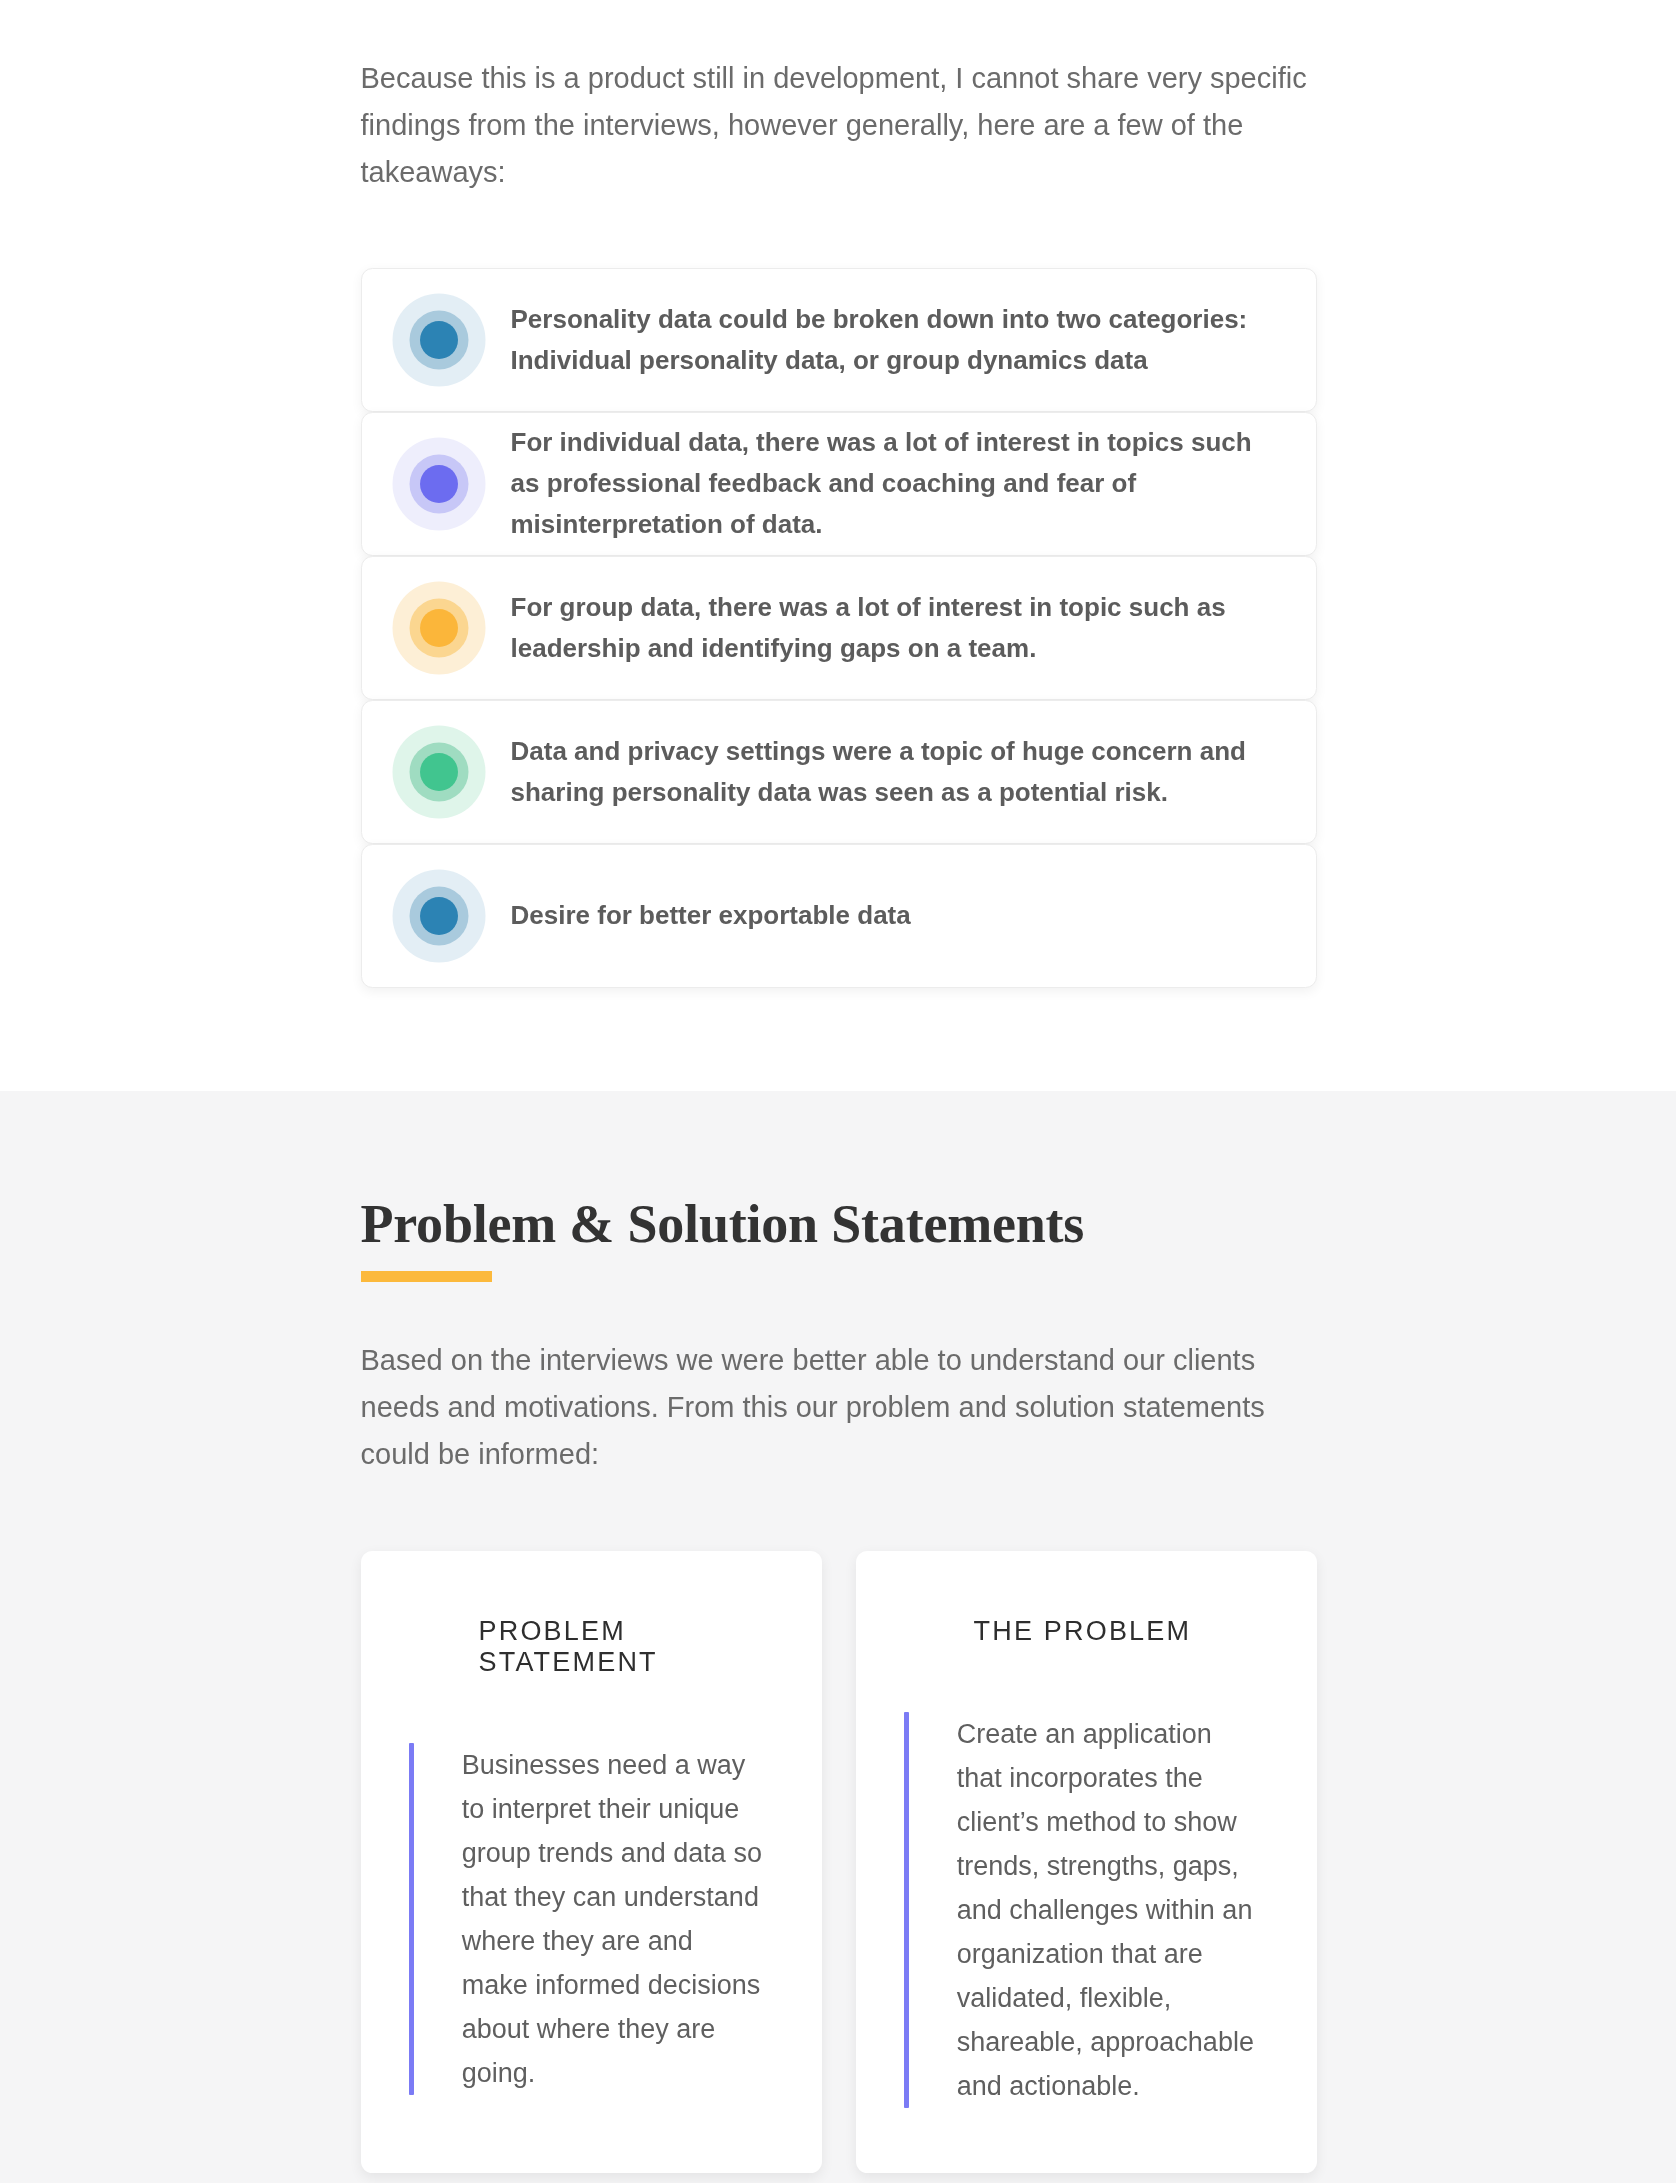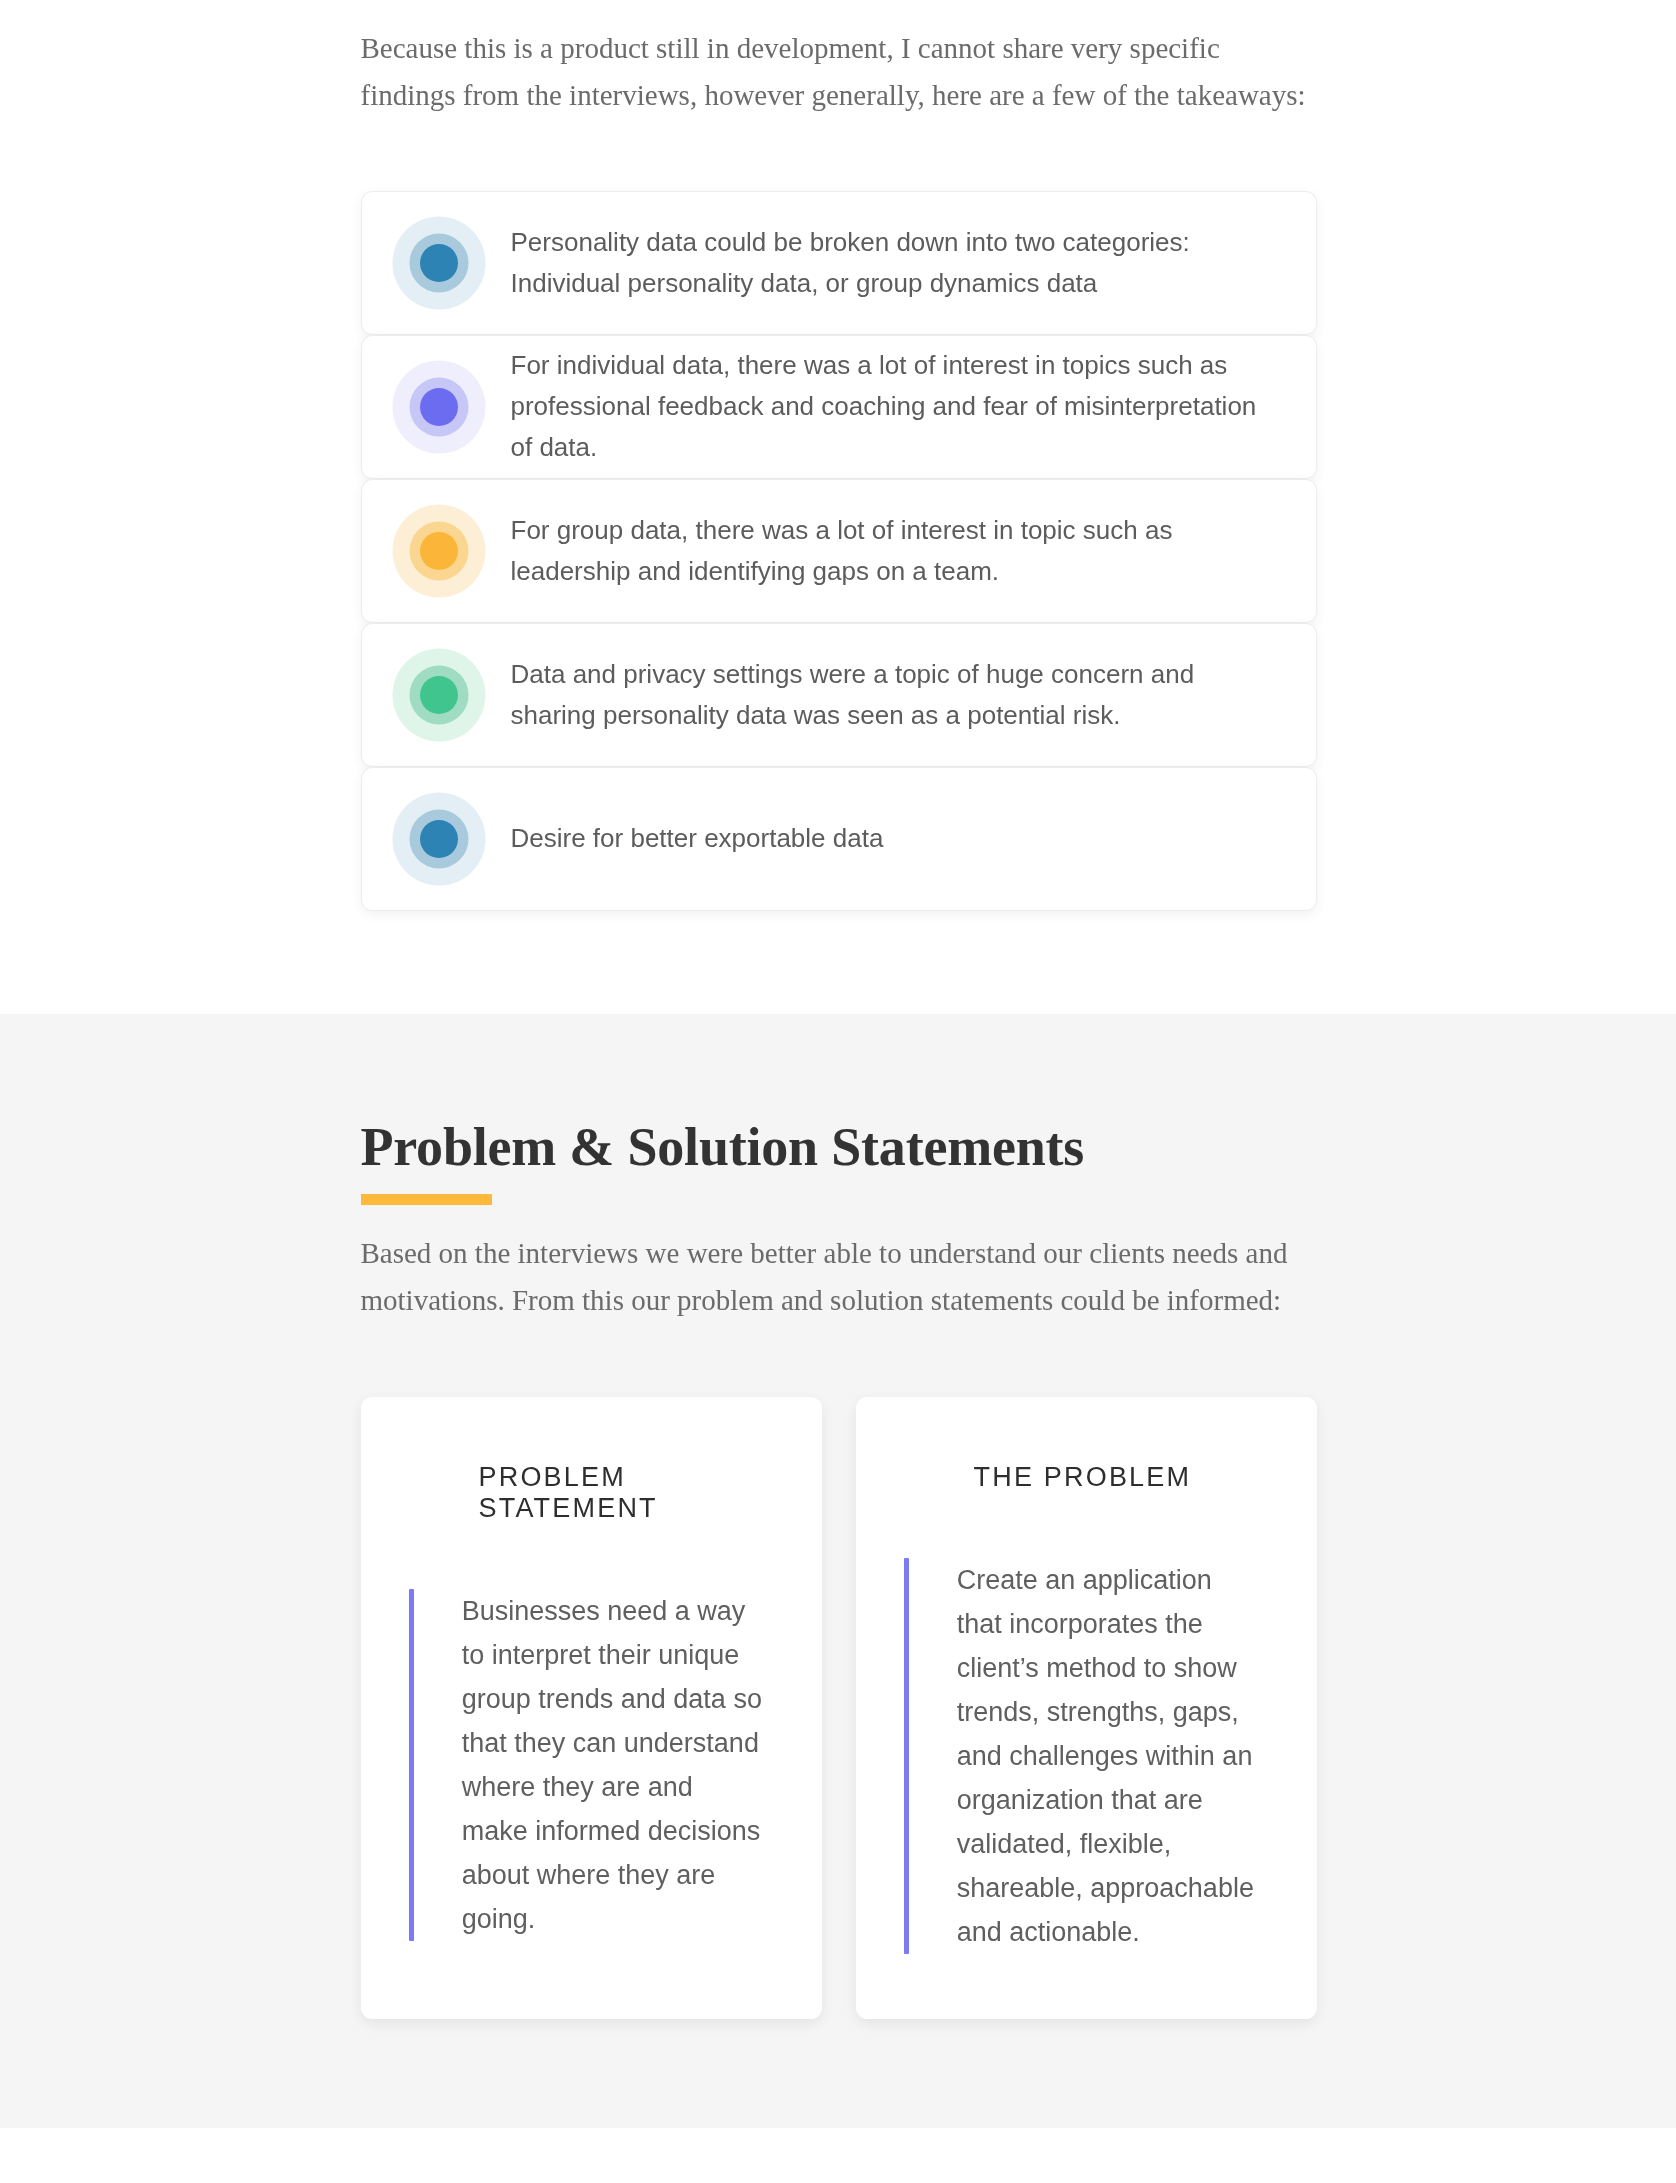--- a/index.html
+++ b/index.html
@@ -42,24 +42,23 @@
     height: 11.4px;
     background: #fcb93c;
     margin-top: 16.6px;
   }
 
   
   .body-copy {
     font-size: 29px;
     line-height: 1.62;
     color: #6b6b6b;
-    margin-top: 25px;
+    margin-top: 55px;
     max-width: 1196px;
     font-weight: 400;
-    font-family: Liberation Serif, serif;
   }
 
   
   .timeline {
     margin-top: 72px;
     padding-bottom: 103px;
     position: relative;
   }
 
   .timeline-item { position: relative; }
@@ -101,21 +100,21 @@
     top: 50%; left: 50%;
     transform: translate(-50%, -50%);
   }
   .pulse-ring-outer { width: 93px; height: 93px; }
   .pulse-ring-mid   { width: 59px; height: 59px; }
   .pulse-core       { width: 38px;  height: 38px;  }
 
   .finding-text {
     font-size: 26px;
     line-height: 1.58;
-    font-weight: normal;
+    font-weight: bold;
     color: #5c5c5c;
     max-width: 1009px;
   }
 
   
   .statements {
     display: flex;
     gap: 34px;
     margin-top: 73px;
     padding-bottom: 109px;

